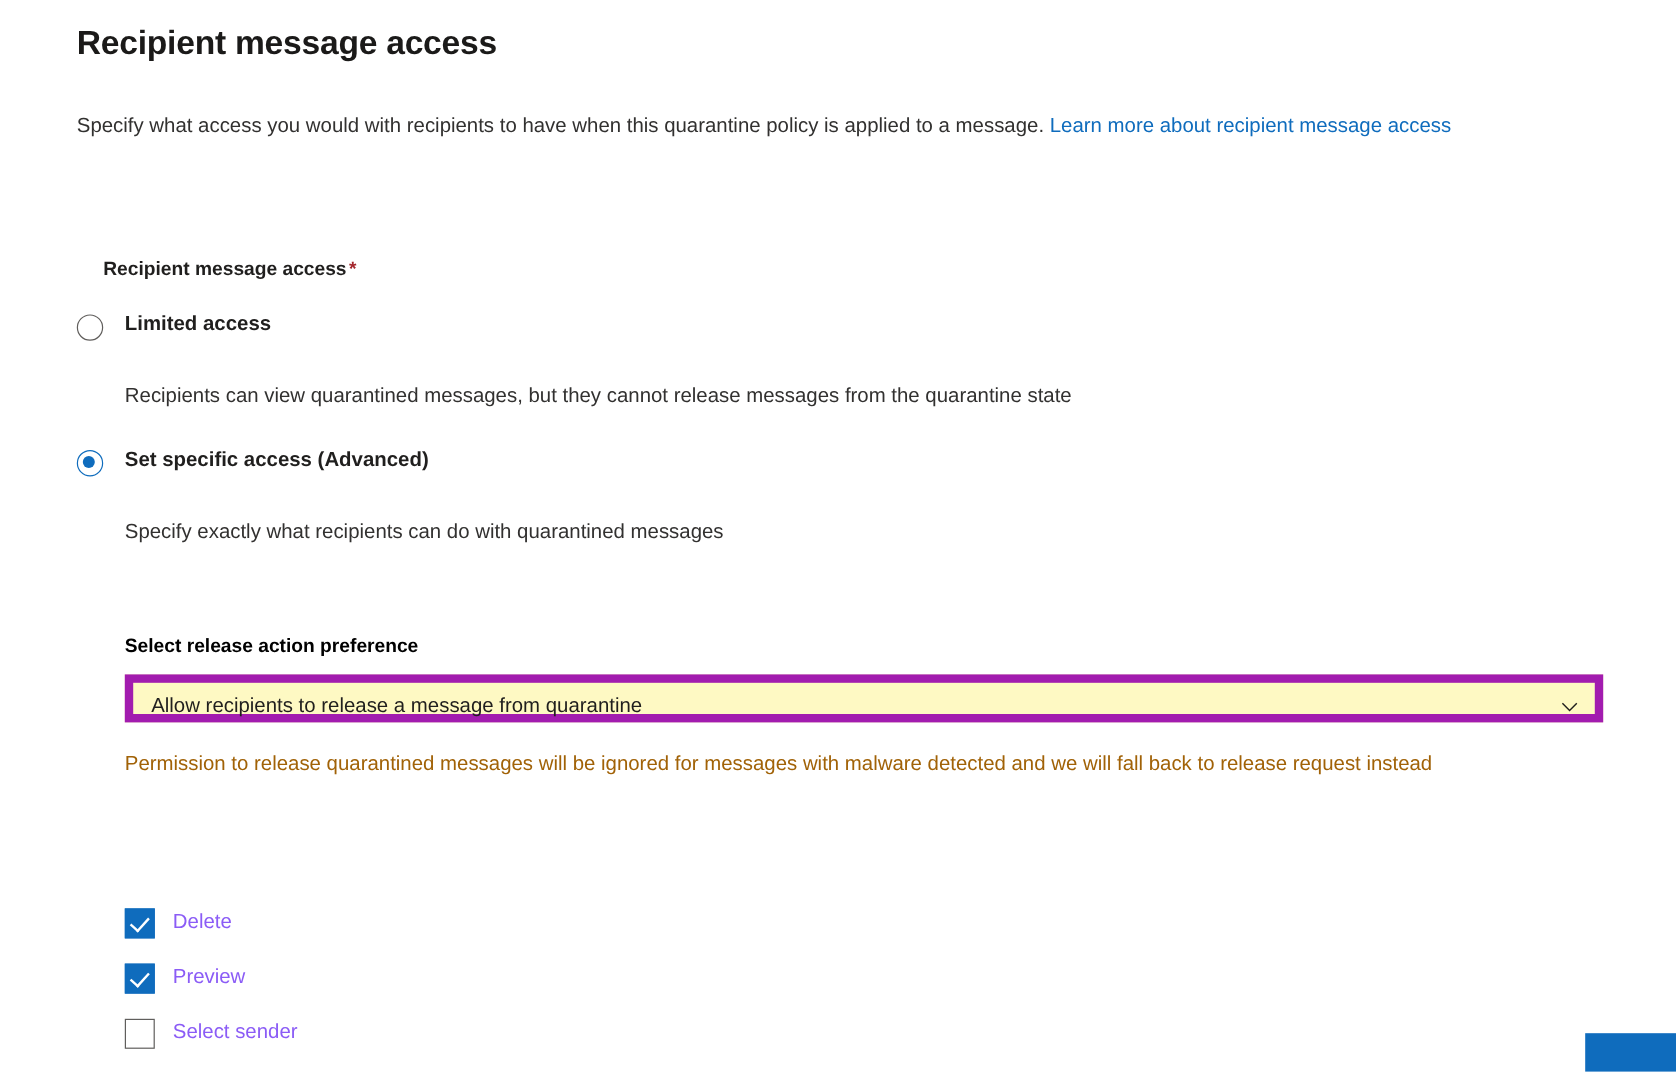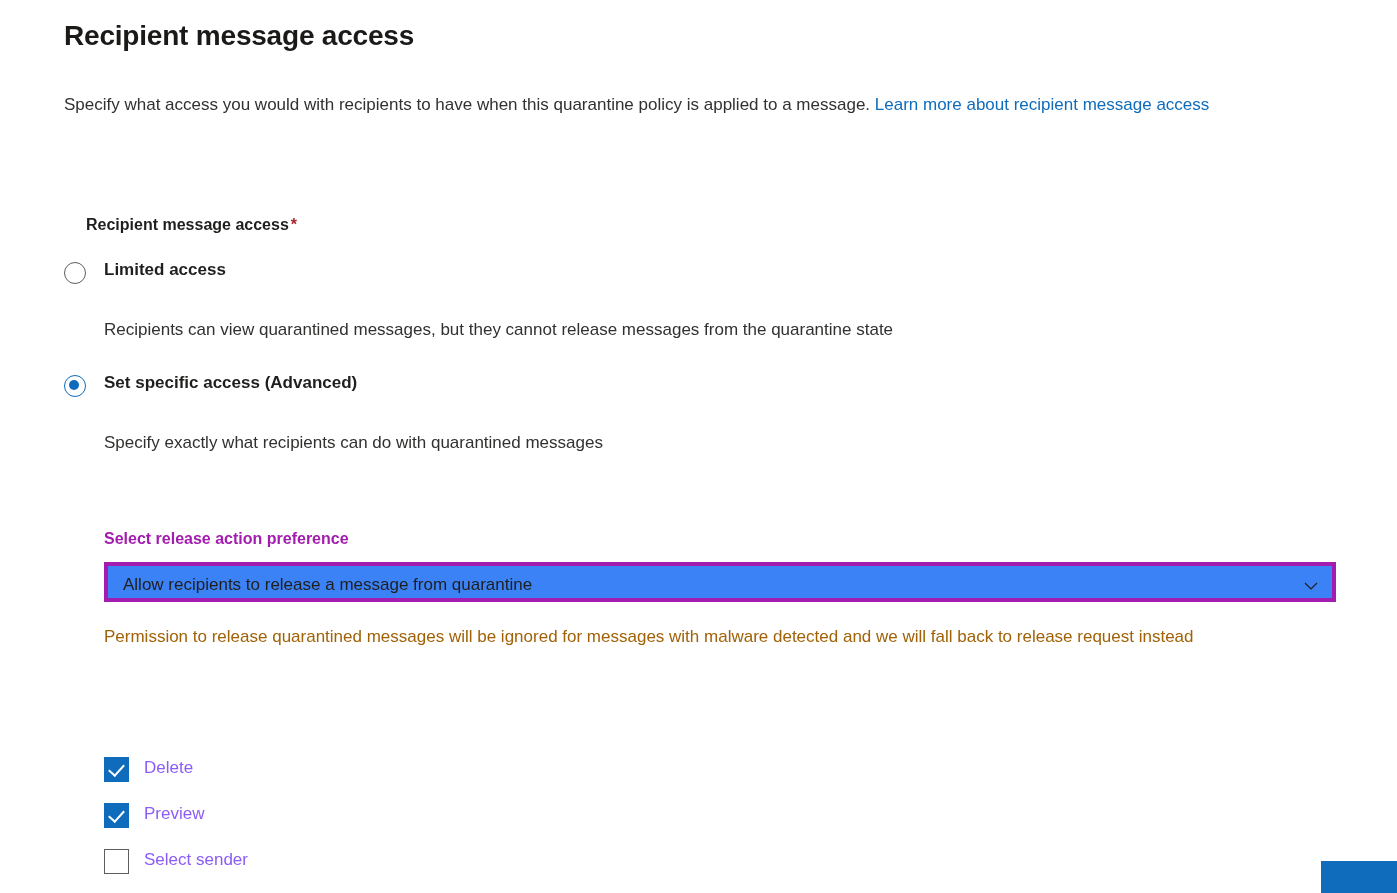--- a/index.html
+++ b/index.html
@@ -111,33 +111,33 @@
     width: 800px;
     margin-top: 28px;
   }
 
   
   .sub-label {
     position: absolute;
     left: 104px;
     font-size: 16px;
     font-weight: bold;
-    color: #a21caf;
+    color: #000000;
   }
   .sub-label.release { top: 530px; }
   .sub-label.additional { top: 716px; }
 
   .dropdown {
     position: absolute;
     left: 104px;
     top: 562px;
     width: 1232px;
     height: 40px;
-    border: 4px solid #a21caf;
-    background: #3b82f6;
+    border: 7px solid #a21caf;
+    background: #fef9c3;
     box-sizing: border-box;
   }
   .dropdown-value {
     position: absolute;
     left: 15px;
     top: 9px;
     font-size: 17px;
     color: #201f1e;
     white-space: nowrap;
   }

